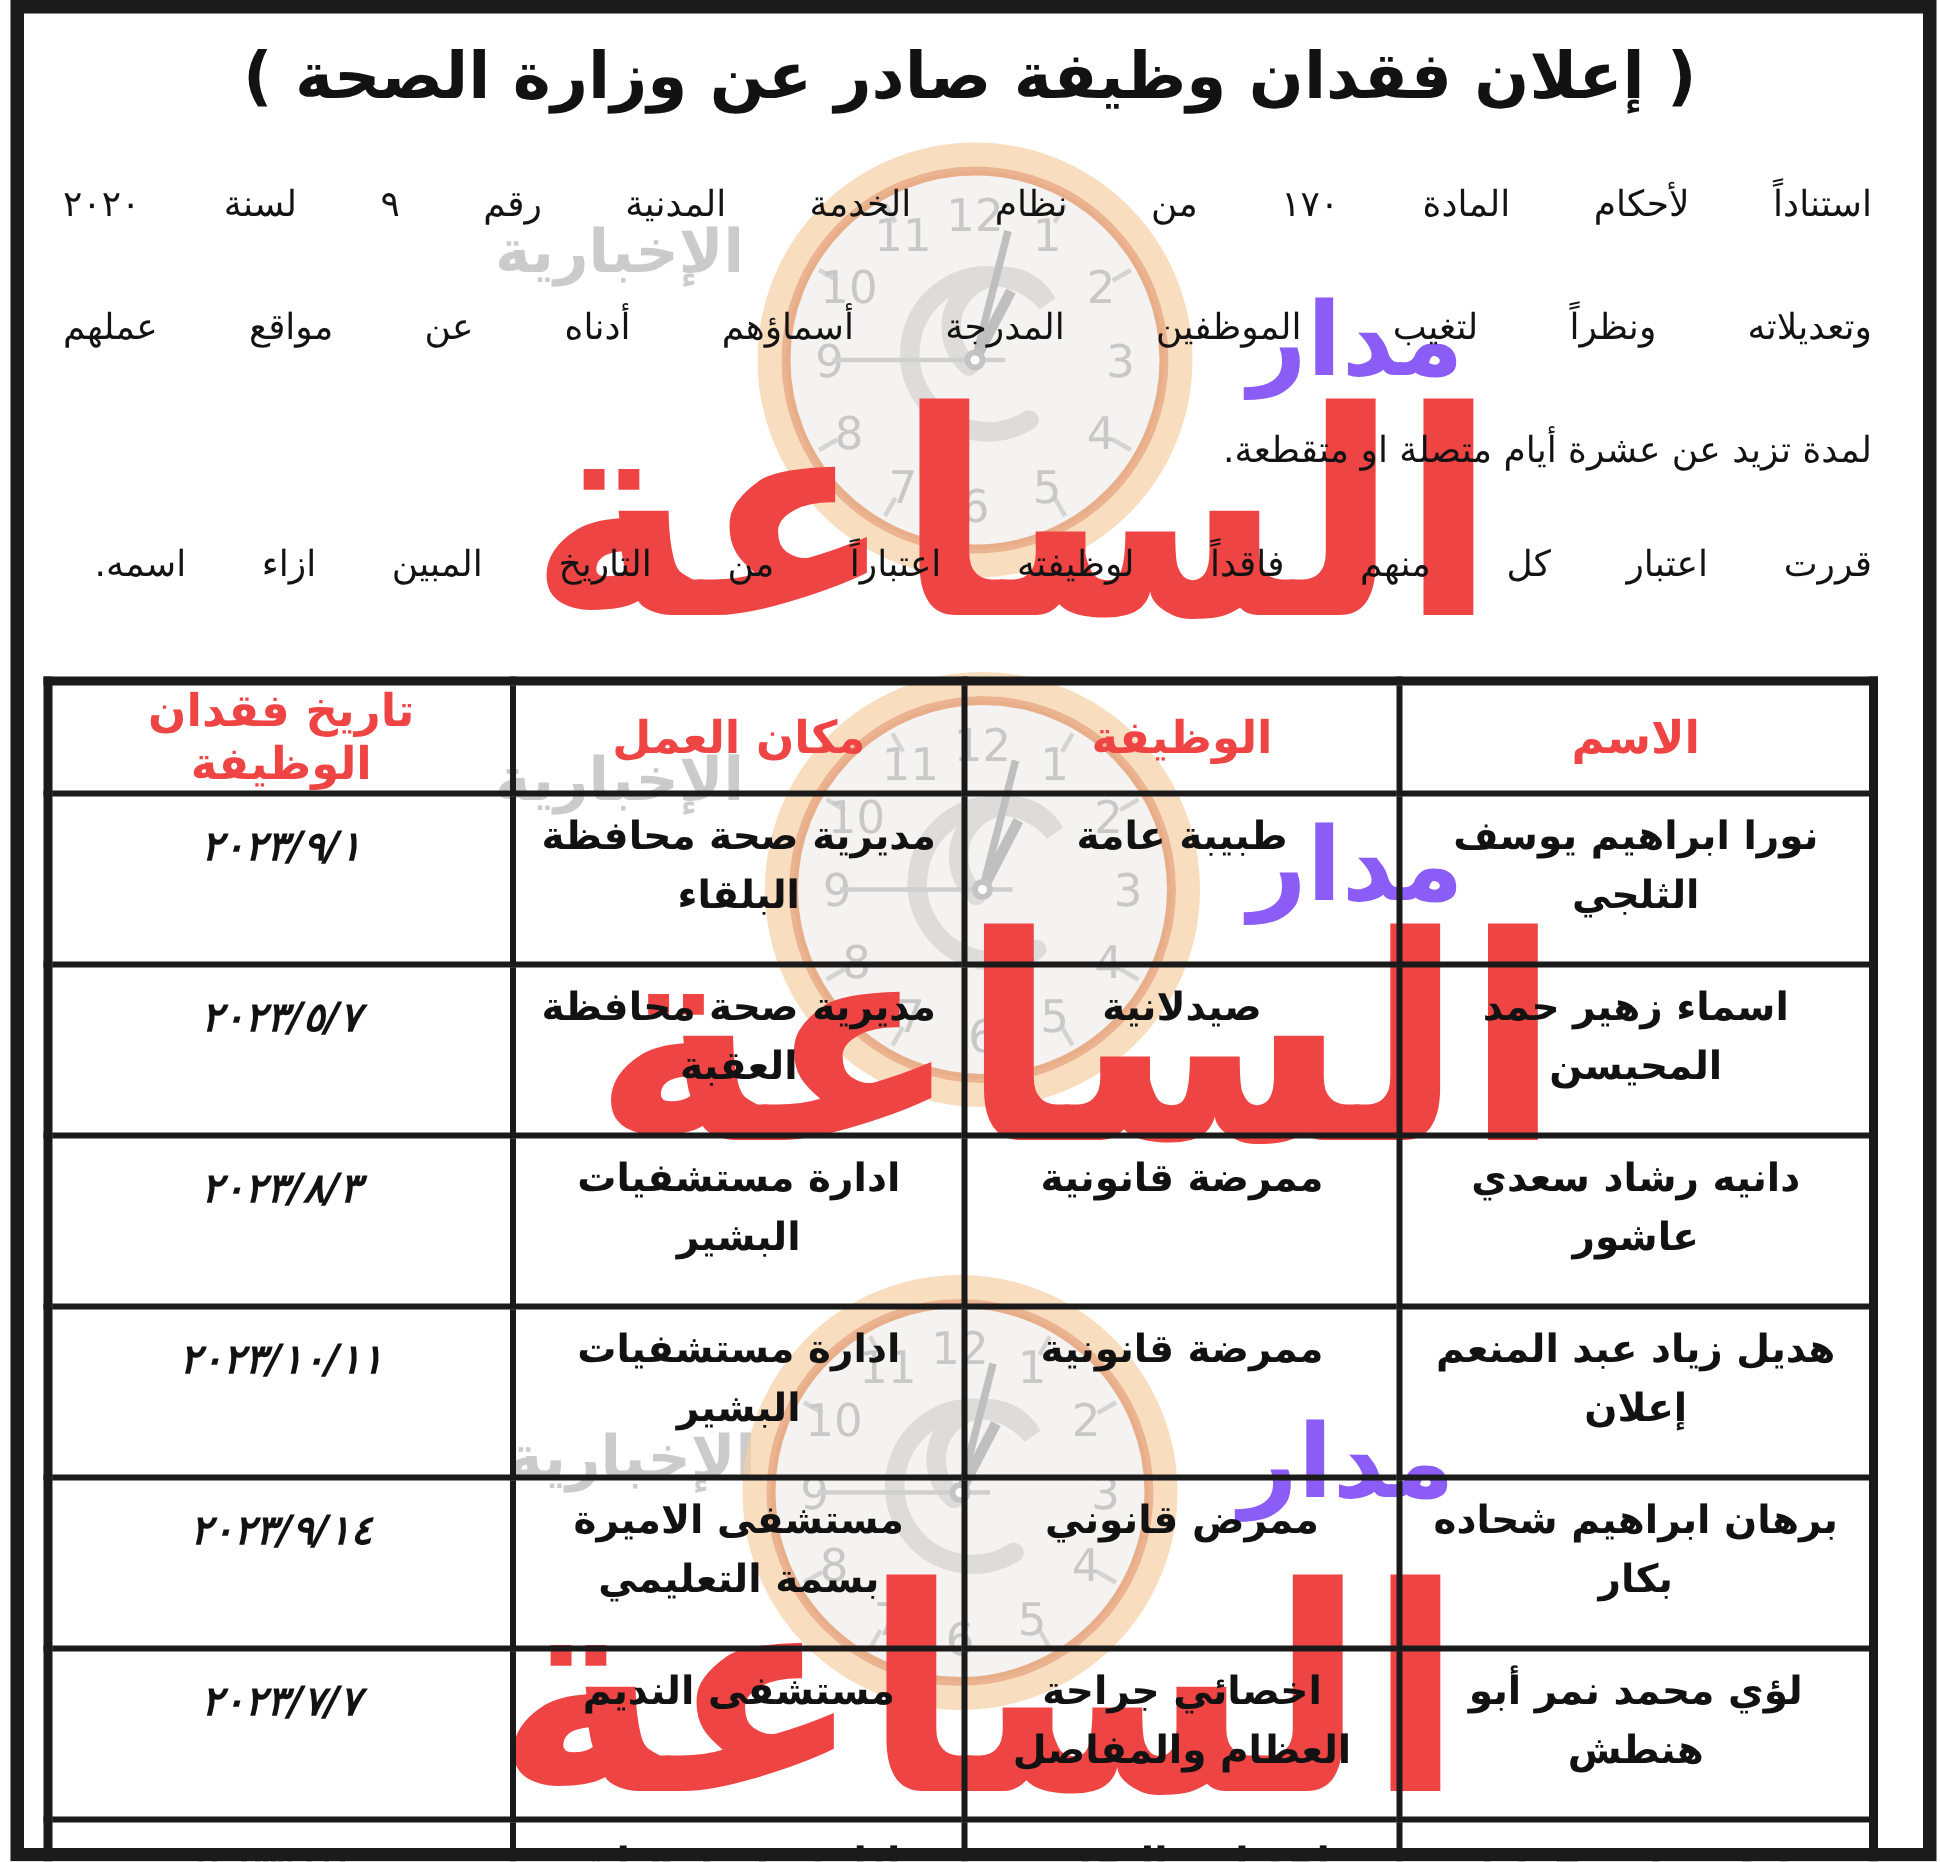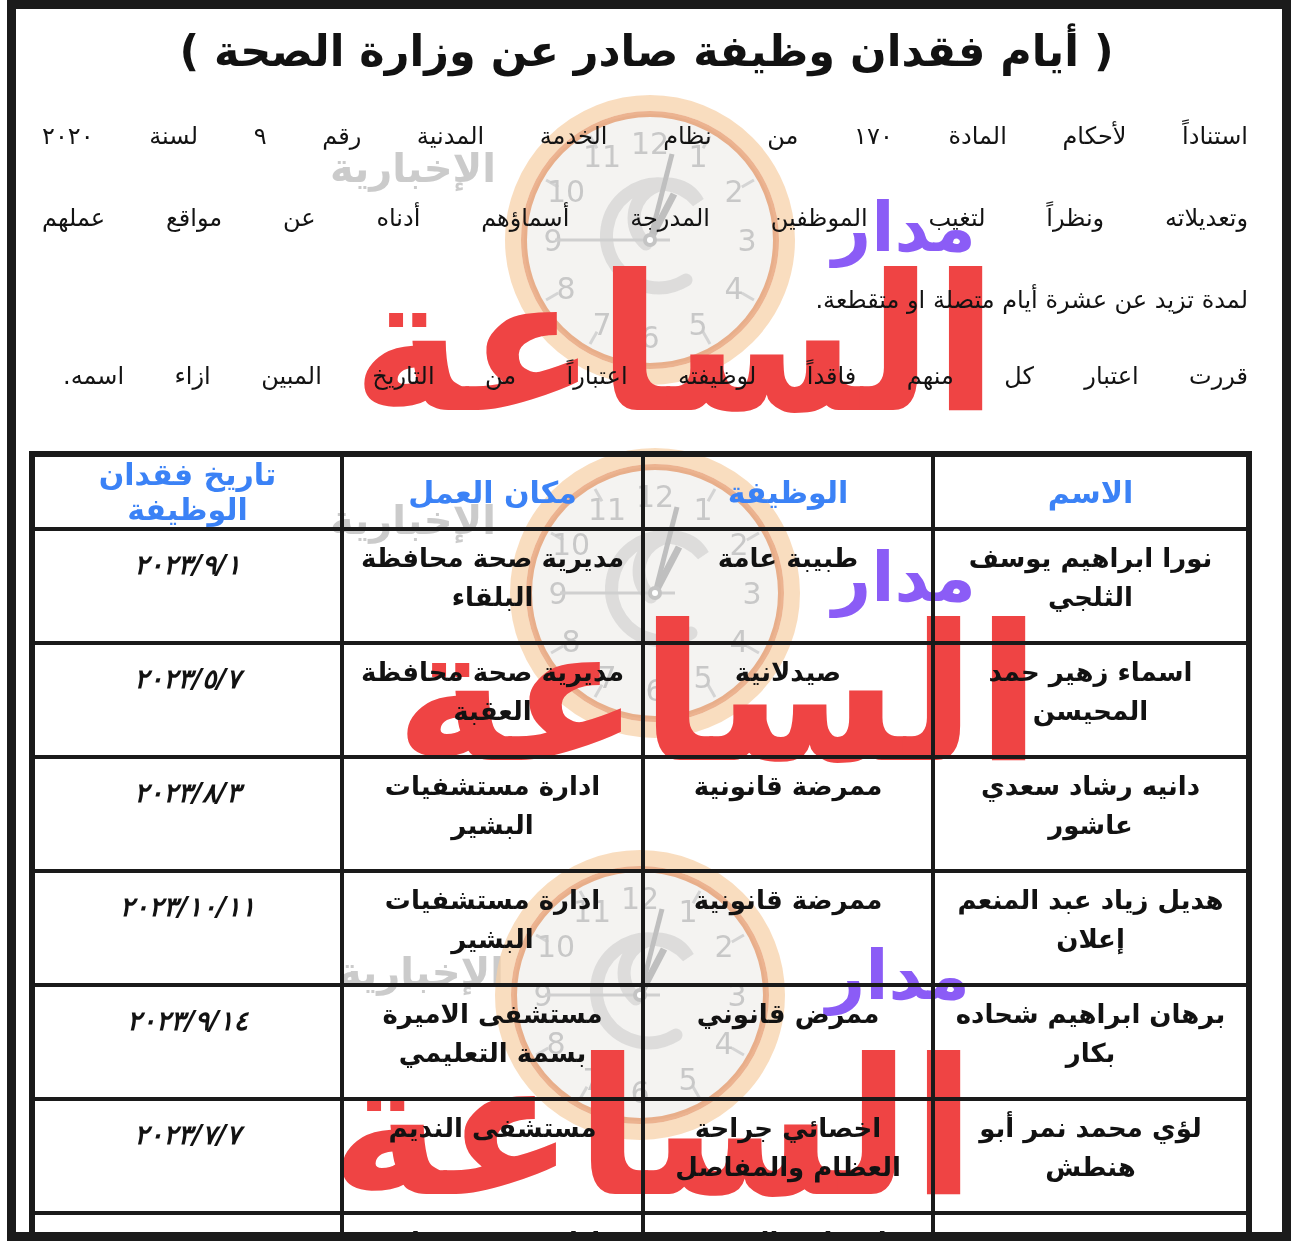--- a/index.html
+++ b/index.html
@@ -35,21 +35,21 @@
   
   table.losses{
     position:absolute; left:29px; top:451px; width:1217px;
     border-collapse:collapse; table-layout:fixed; direction:rtl;
     background:transparent;
   }
   table.losses, table.losses th, table.losses td{ border:4px solid #1a1a1a; }
   table.losses{ border-width:6px; }
   table.losses th{
     height:56px; font-size:30px; font-weight:bold; text-align:center;
-    vertical-align:middle; padding:0; color:#3b82f6; background:transparent;
+    vertical-align:middle; padding:0; color:#ef4444; background:transparent;
   }
   table.losses td{
     height:96px; font-size:26px; font-weight:bold; text-align:center;
     vertical-align:top; padding:8px 6px 0 6px; line-height:1.5;
     color:#121212; background:transparent;
   }
   table.losses td.date{ font-size:27px; padding-top:14px;font-style:italic; }
   col.c-name{width:316px;} col.c-job{width:290px;}
   col.c-work{width:301px;} col.c-date{width:310px;}
 </style>
@@ -117,21 +117,21 @@
     <svg class="wm-clock" style="left:490px; top:845px;">
         <use href="#wmclock"></use>
       </svg>
     <div class="wm-text wm-madar" style="left:826px; top:942px;">مدار</div>
     <div class="wm-text wm-alsaa" style="left:330px; top:1034px;">الساعة</div>
   </div>
 
   <div class="frame"></div>
 
   <div class="content">
-    <h1 class="title">( أيام فقدان وظيفة صادر عن وزارة الصحة )</h1>
+    <h1 class="title">( إعلان فقدان وظيفة صادر عن وزارة الصحة )</h1>
 
     <p class="bodyline justify l1">استناداً لأحكام المادة ١٧٠ من نظام الخدمة المدنية رقم ٩ لسنة ٢٠٢٠</p>
     <p class="bodyline l3">لمدة تزيد عن عشرة أيام متصلة او متقطعة.</p>
     <p class="bodyline justify l2">وتعديلاته ونظراً لتغيب الموظفين المدرجة أسماؤهم أدناه عن مواقع عملهم</p>
     <p class="bodyline justify l4">قررت اعتبار كل منهم فاقداً لوظيفته اعتباراً من التاريخ المبين ازاء اسمه.</p>
 
     <table class="losses">
       <colgroup>
         <col class="c-name">
           <col class="c-job">

